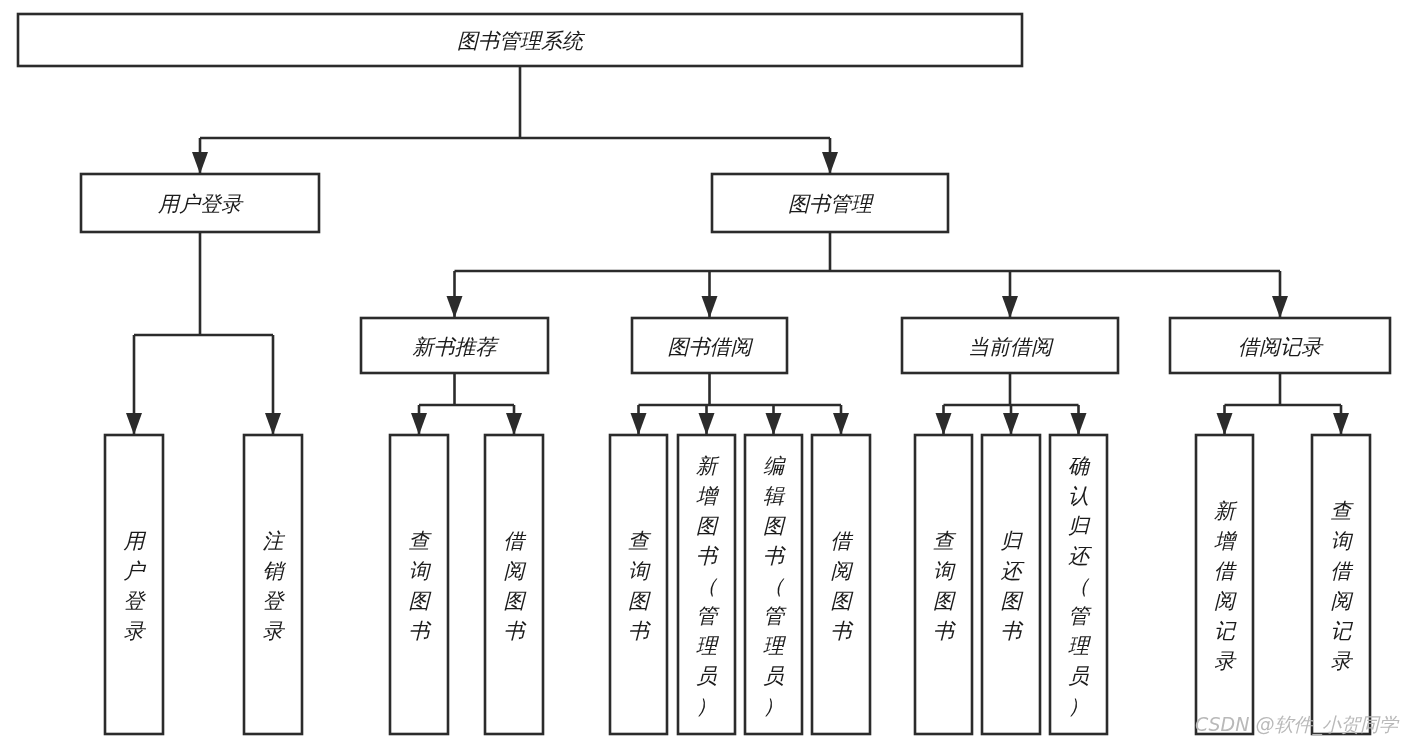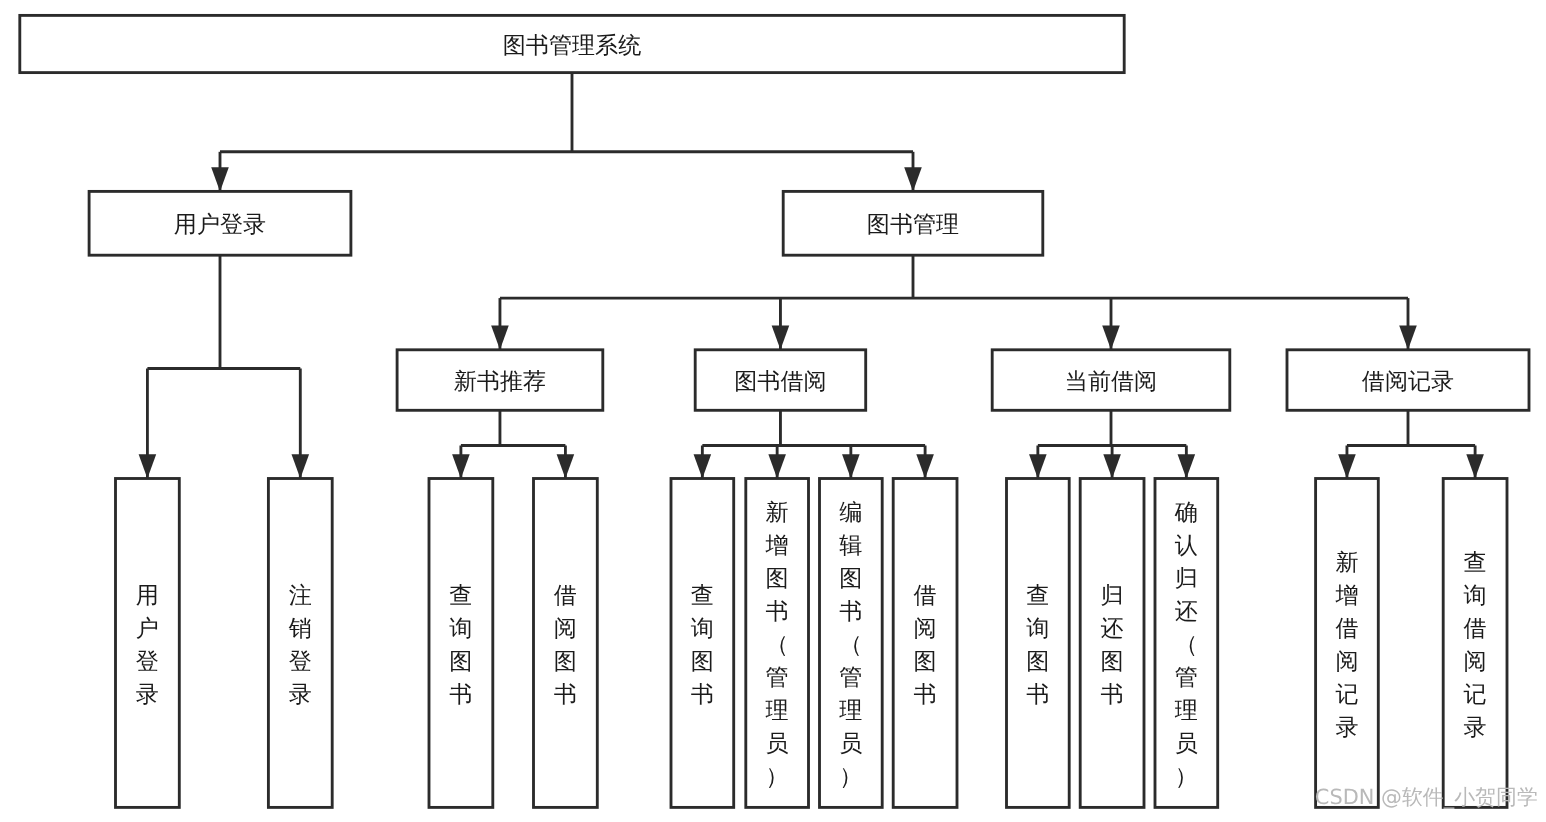--- a/index.html
+++ b/index.html
@@ -14,20 +14,21 @@
     font-family: "DejaVu Sans", "Liberation Sans", sans-serif;
     overflow: hidden;
     position: relative;
   }
   #diagram-root {
     position: absolute;
     left: 0;
     top: 0;
     width: 1137px;
     height: 747px;
+    font-style: italic;
   }
   svg.diagram {
     display: block;
     width: 1405px;
     height: 747px;
   }
   .node-box {
     fill: #ffffff;
     stroke: #2b2b2b;
     stroke-width: 2.6;

